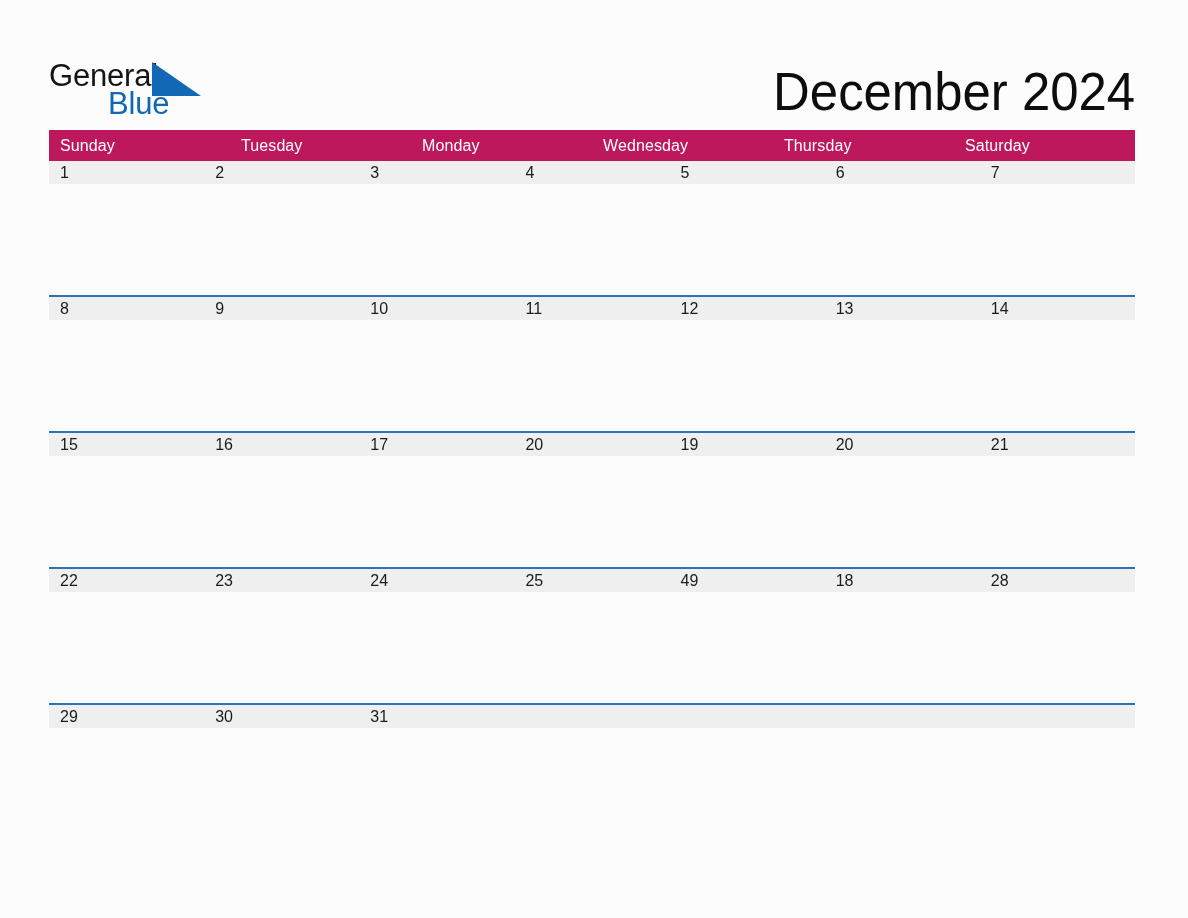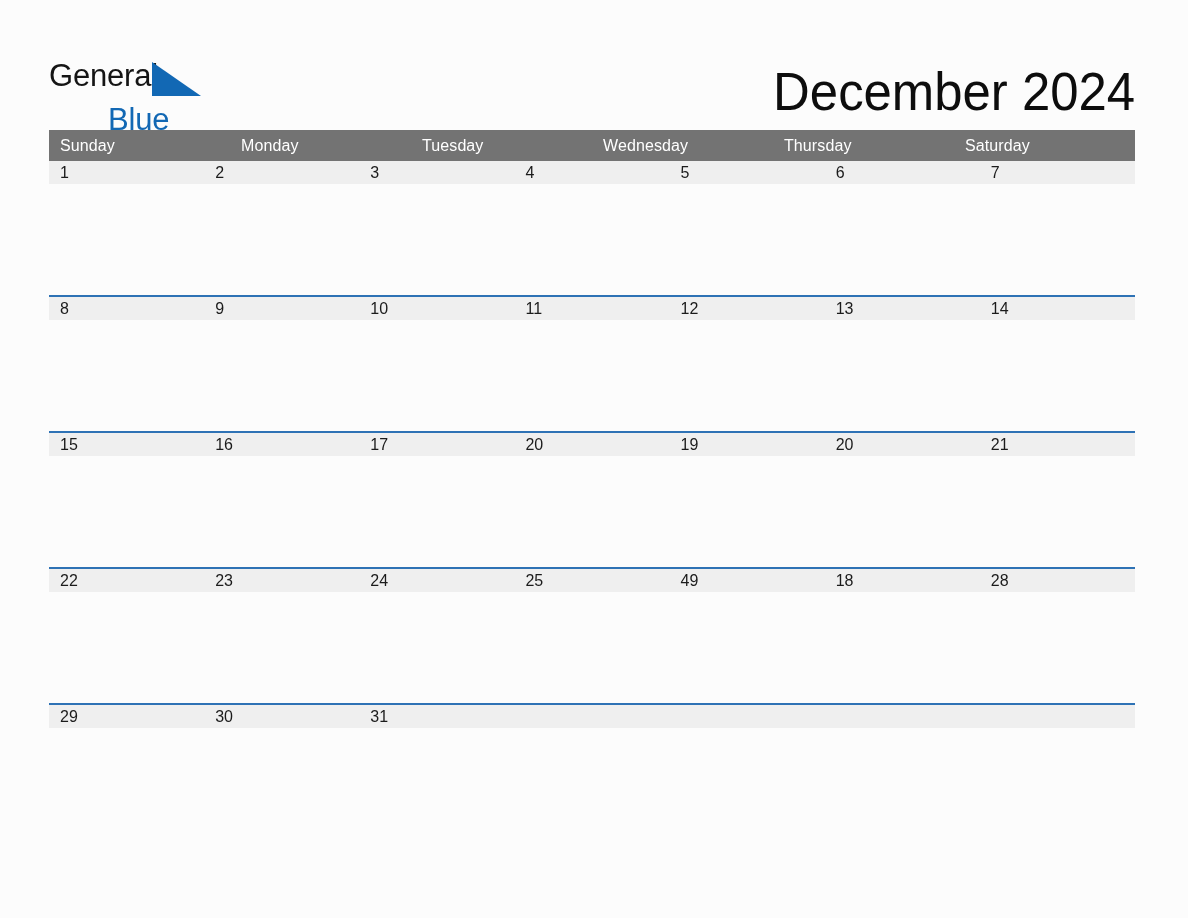--- a/index.html
+++ b/index.html
@@ -49,21 +49,21 @@
     font-size: 31px;
     line-height: 31px;
     letter-spacing: -0.2px;
     color: #151515;
     font-family: "Liberation Sans", sans-serif;
     font-weight: 400;
   }
   .logo-blue {
     position: absolute;
     left: 59px;
-    top: 44px;
+    top: 28px;
     font-size: 31px;
     line-height: 31px;
     letter-spacing: -0.2px;
     color: #1268b4;
     font-family: "Liberation Sans", sans-serif;
     font-weight: 400;
   }
   .logo-triangle {
     position: absolute;
     left: 103px;
@@ -91,21 +91,21 @@
   .calendar {
     position: absolute;
     left: 49px;
     top: 130px;
     width: 1086px;
   }
 
   .weekday-row {
     display: flex;
     width: 100%;
-    background: #737373;
+    background: #be185d;
     height: 31px;
   }
   .weekday-cell {
     flex: 1 1 0;
     min-width: 0;
     box-sizing: border-box;
     padding-left: 11px;
     display: flex;
     align-items: center;
     color: #ffffff;
@@ -191,24 +191,24 @@
 
   </div>
 
   <div class="calendar">
 
     <div class="weekday-row">
       <div class="weekday-cell">
           <span>Sunday</span>
         </div>
       <div class="weekday-cell">
+          <span>Tuesday</span>
+        </div>
+      <div class="weekday-cell">
           <span>Monday</span>
-        </div>
-      <div class="weekday-cell">
-          <span>Tuesday</span>
         </div>
       <div class="weekday-cell">
           <span>Wednesday</span>
         </div>
       <div class="weekday-cell">
           <span>Thursday</span>
         </div>
       <div class="weekday-cell">
           <span>Saturday</span>
         </div>

